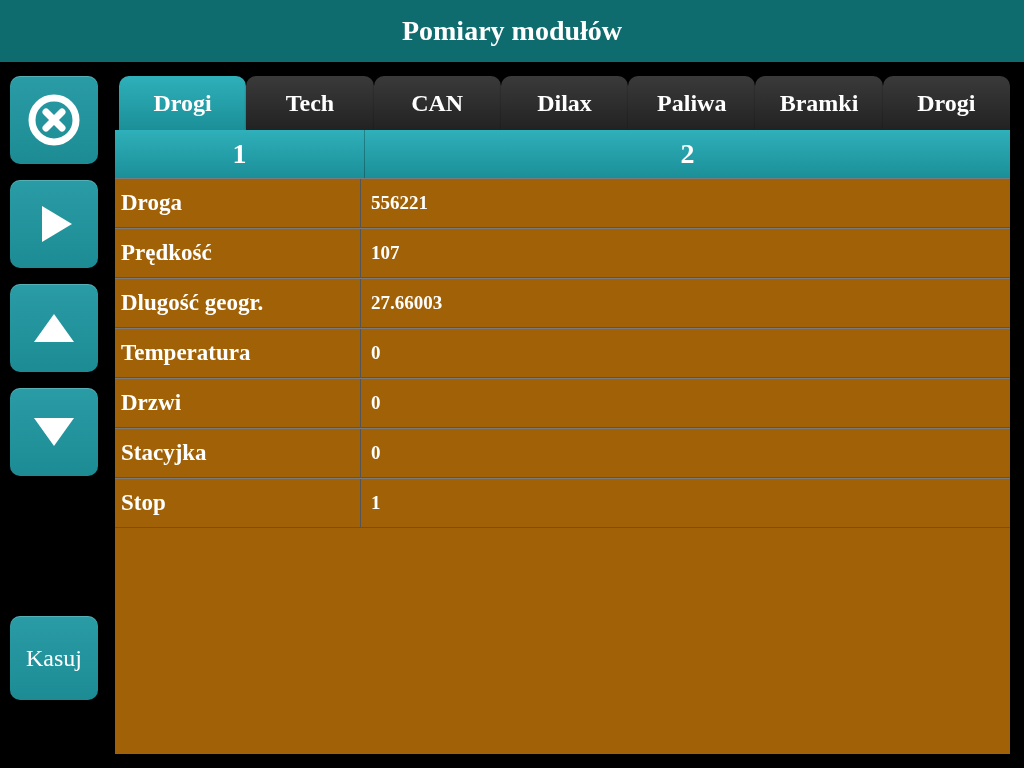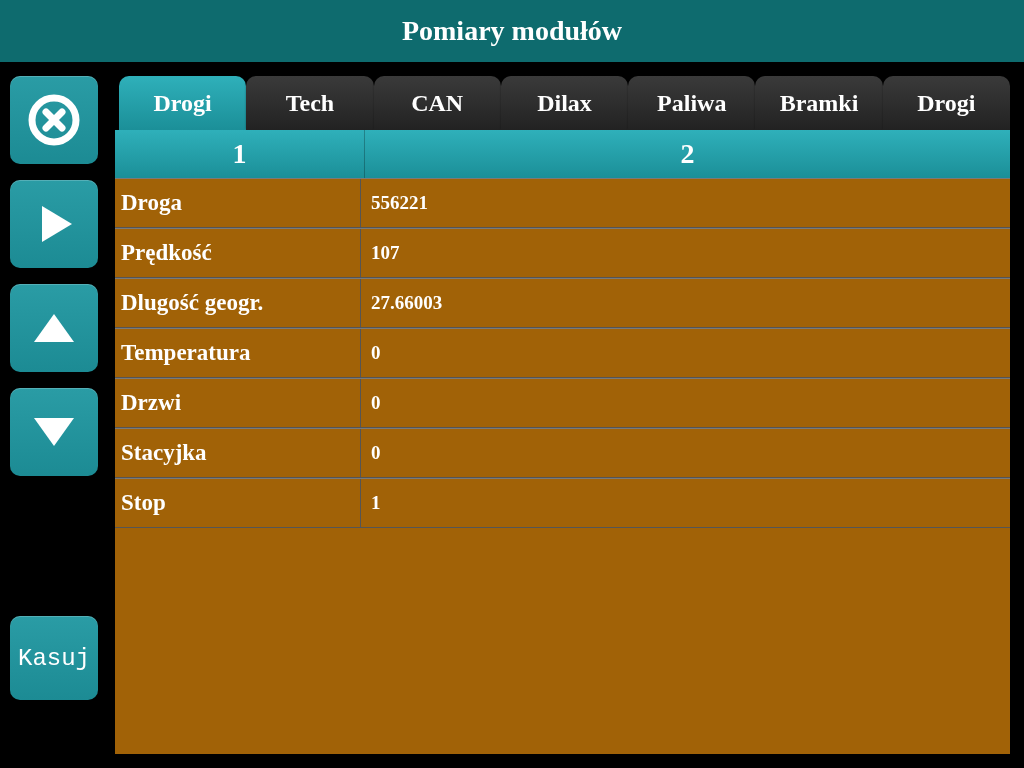--- a/index.html
+++ b/index.html
@@ -49,21 +49,21 @@
   }
   .side-btn svg { display: block; }
   .spacer { flex: 1; }
   .kasuj-btn {
     width: 88px;
     height: 84px;
     background: linear-gradient(to bottom, #2a9ca5 0%, #1c8b94 100%);
     border: none;
     border-radius: 10px;
     color: #fff;
-    font-family: Liberation Mono, monospace;
+    font-family: Liberation Serif, serif;
     font-size: 24px;
     box-shadow: inset 0 1px 0 rgba(255,255,255,0.2), 0 2px 4px rgba(0,0,0,0.5);
     cursor: pointer;
     margin-bottom: 54px;
   }
   .main {
     flex: 1;
     padding: 14px 14px 14px 0;
     display: flex;
     flex-direction: column;

